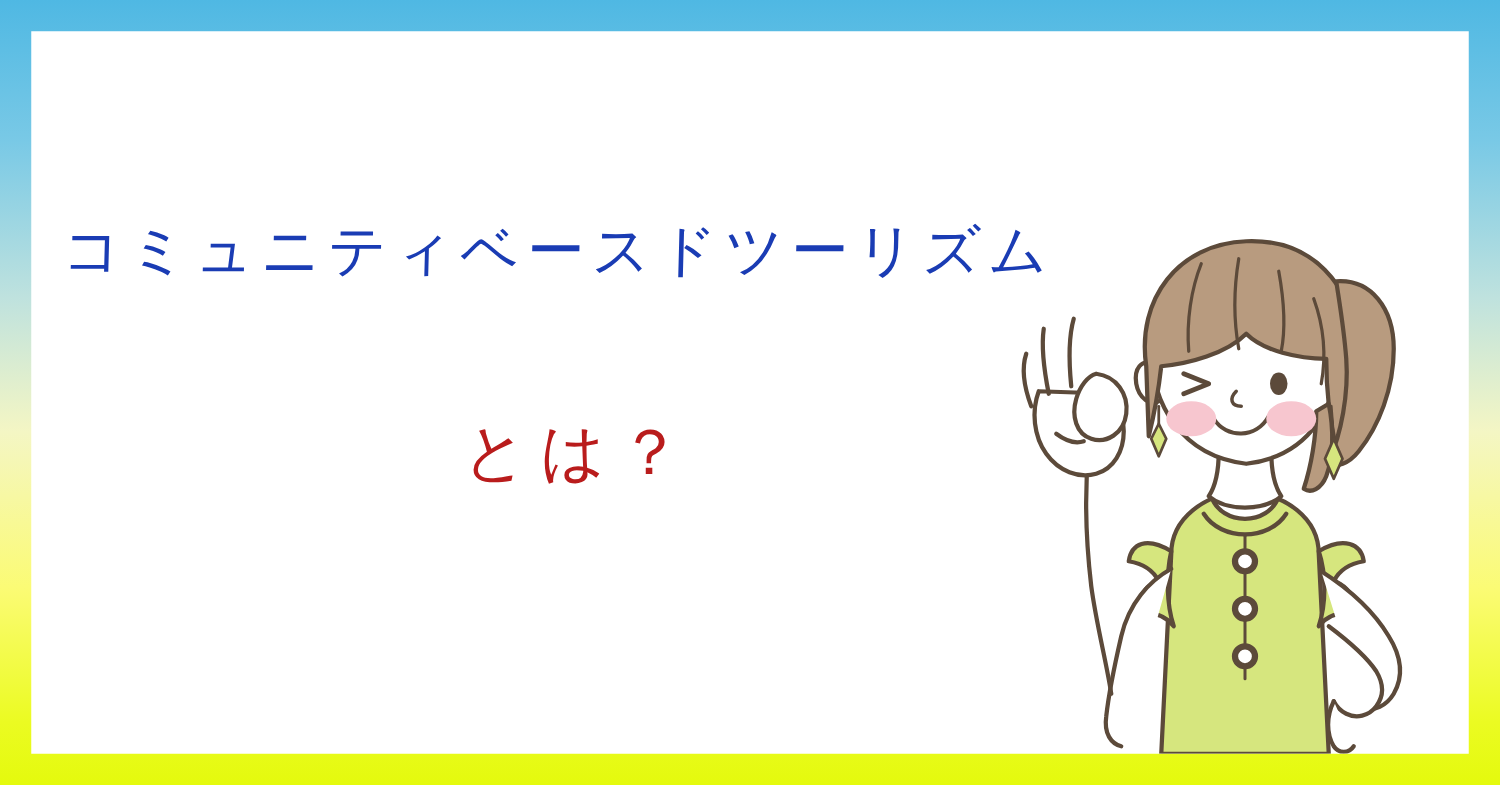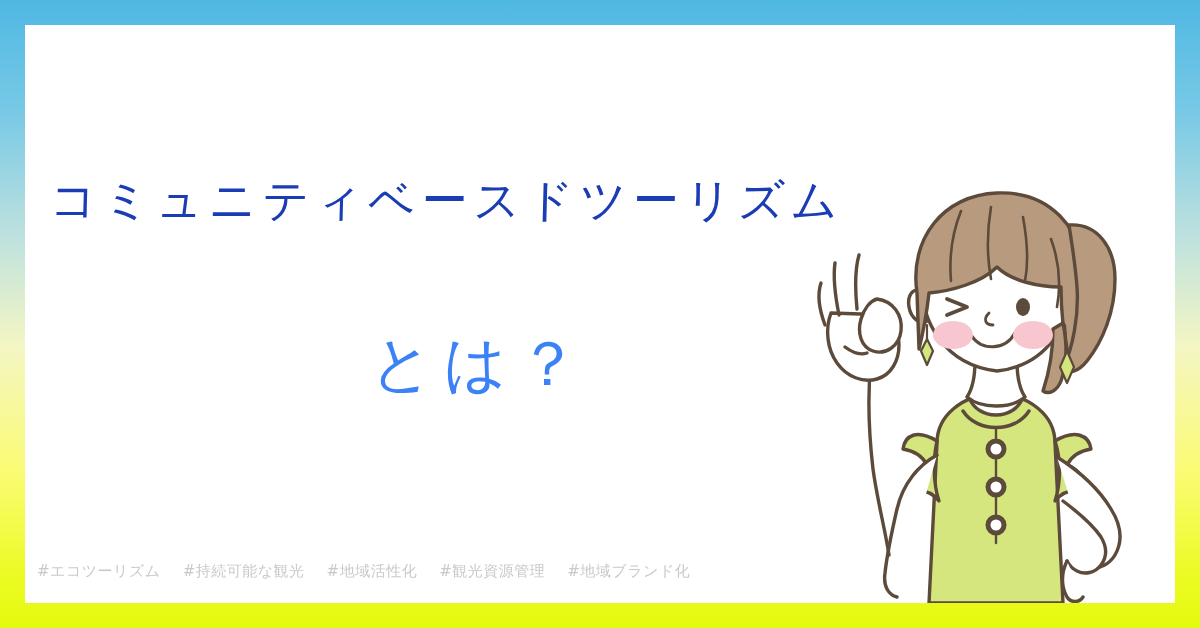--- a/index.html
+++ b/index.html
@@ -51,26 +51,26 @@
     white-space: nowrap;
     font-family: "DejaVu Sans", sans-serif;
     font-weight: 400;
     transform: skewX(-1.5deg);
   }
 
   .subhead {
     position: absolute;
     left: 345px;
     top: 310px;
-    color: #3b82f6;
-    font-size: 62px;
+    color: #b91c1c;
+    font-size: 51px;
     letter-spacing: 10px;
     line-height: 1.1;
     white-space: nowrap;
-    font-family: Liberation Mono, monospace;
+    font-family: Liberation Serif, serif;
     font-weight: 400;
   }
 
   
   .tagrow {
     position: absolute;
     left: 12px;
     bottom: 22px;
     display: flex;
     align-items: baseline;
@@ -97,27 +97,20 @@
 <body>
 
 <div class="banner">
 
   <div class="panel">
 
     <div class="headline">コミュニティベースドツーリズム</div>
 
     <div class="subhead">とは？</div>
 
-    <div class="tagrow">
-      <span class="tag">#エコツーリズム</span>
-      <span class="tag">#持続可能な観光</span>
-      <span class="tag">#地域活性化</span>
-      <span class="tag">#観光資源管理</span>
-      <span class="tag">#地域ブランド化</span>
-    </div>
 
     <div class="illus">
       <svg viewBox="0 0 370 420" xmlns="http://www.w3.org/2000/svg">
         <g fill="none" stroke="#5c4a3a" stroke-width="3.4" stroke-linecap="round" stroke-linejoin="round">
 
           <path d="M126 260 C126 232 152 212 185 210
                    C218 212 244 232 244 260
                    L252 420 L118 420 Z" fill="#d6e67e"></path>
 
           <path d="M158 214 C166 238 204 238 212 214" fill="#ffffff" stroke="#5c4a3a"></path>

